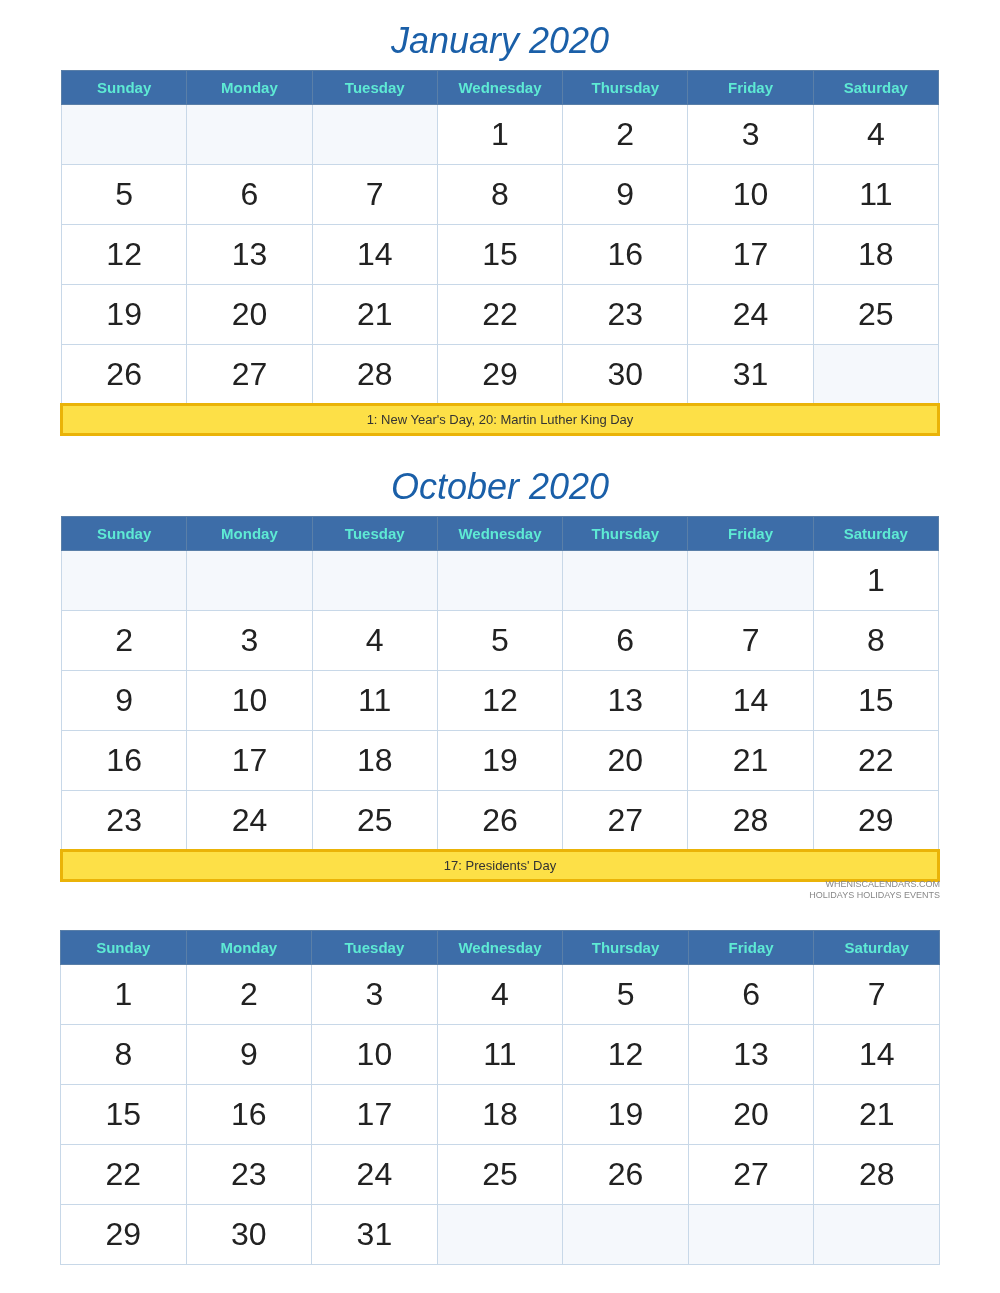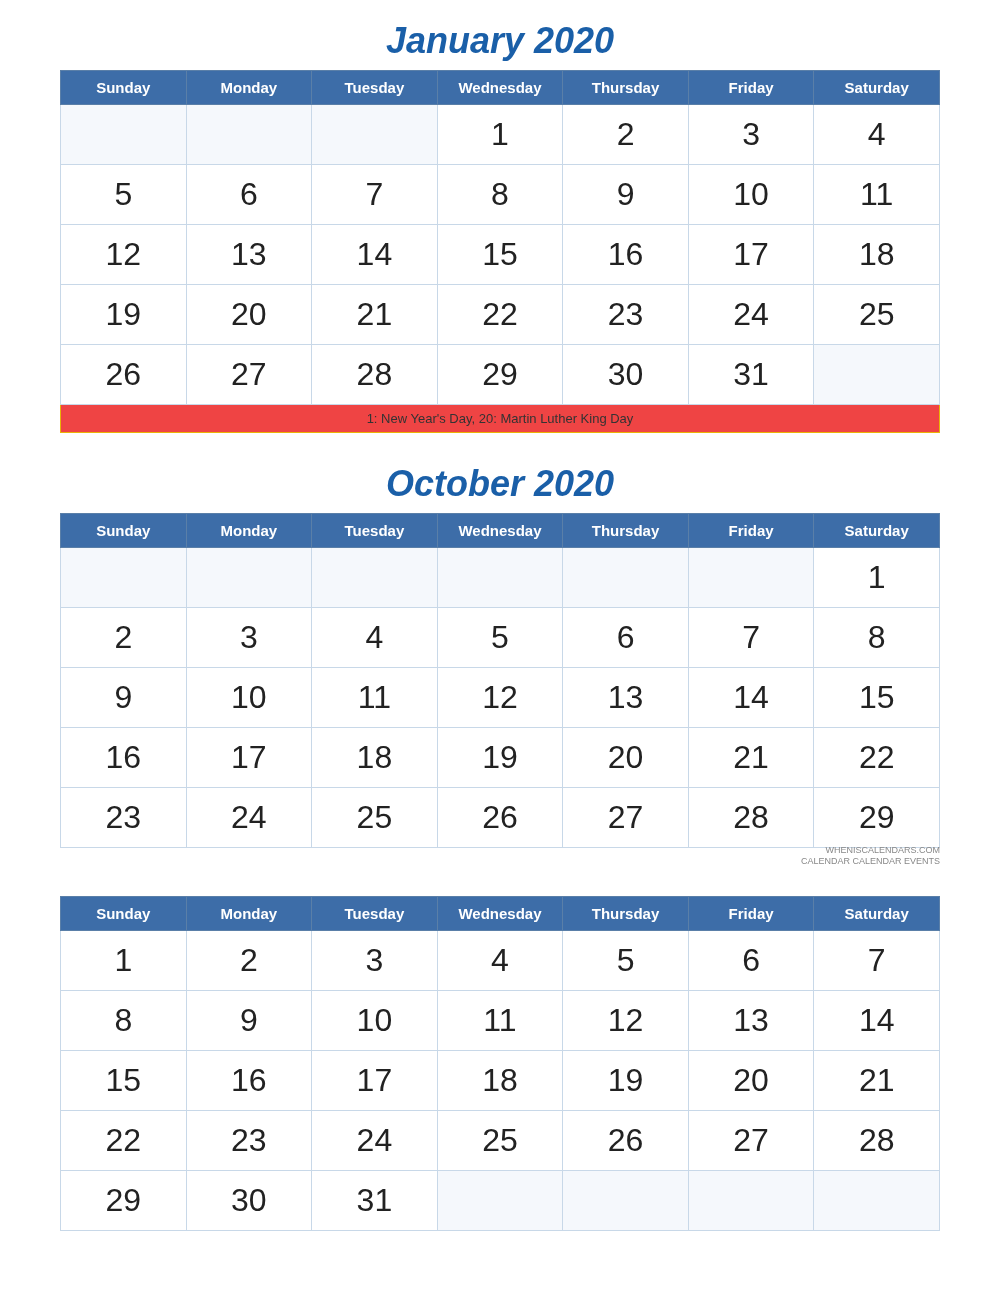--- a/index.html
+++ b/index.html
@@ -9,33 +9,33 @@
       width: 1000px;
       min-height: 1293px;
       padding: 20px 60px;
     }
     .calendar-section {
       margin-bottom: 30px;
     }
     .month-title {
       text-align: center;
       font-size: 36px;
-      font-weight: bold;
+      font-weight: normal;
       color: #1a5fa8;
       margin-bottom: 8px;
       font-style: italic;
     }
     .calendar-table {
       width: 100%;
       border-collapse: collapse;
       border: 1px solid #5a7fa8;
     }
     .calendar-table th {
       background-color: #3d6da8;
-      color: #ffffff;
+      color: #5eead4;
       text-align: center;
       padding: 8px 4px;
       font-size: 15px;
       font-weight: bold;
       border: 1px solid #5a7fa8;
     }
     .calendar-table td {
       text-align: center;
       padding: 10px 4px;
       font-size: 32px;
@@ -46,22 +46,22 @@
       vertical-align: middle;
     }
     .calendar-table td.empty {
       background-color: #f5f8fc;
     }
     .holidays-row td {
       font-size: 13px;
       color: #333;
       text-align: center;
       padding: 6px;
-      border: 1px solid #eab308;
-      background: #ef4444;
+      border: 3px solid #eab308;
+      background: #fde047;
       height: auto;
     }
     .watermark {
       text-align: right;
       font-size: 10px;
       color: #1a5fa8;
       font-weight: bold;
       margin-top: -4px;
     }
     .watermark span {
@@ -193,25 +193,28 @@
       </tr>
       <tr>
         <td>23</td>
         <td>24</td>
         <td>25</td>
         <td>26</td>
         <td>27</td>
         <td>28</td>
         <td>29</td>
       </tr>
+      <tr class="holidays-row">
+        <td colspan="7">17: Presidents' Day</td>
+      </tr>
     </tbody>
   </table>
   <div class="watermark">
     <span>WHENISCALENDARS.COM</span><br>
-    <span>CALENDAR   CALENDAR   EVENTS</span>
+    <span>HOLIDAYS   HOLIDAYS   EVENTS</span>
   </div>
 </div>
 
 <div class="calendar-section">
   <table class="calendar-table">
     <thead>
       <tr>
         <th>Sunday</th>
         <th>Monday</th>
         <th>Tuesday</th>

